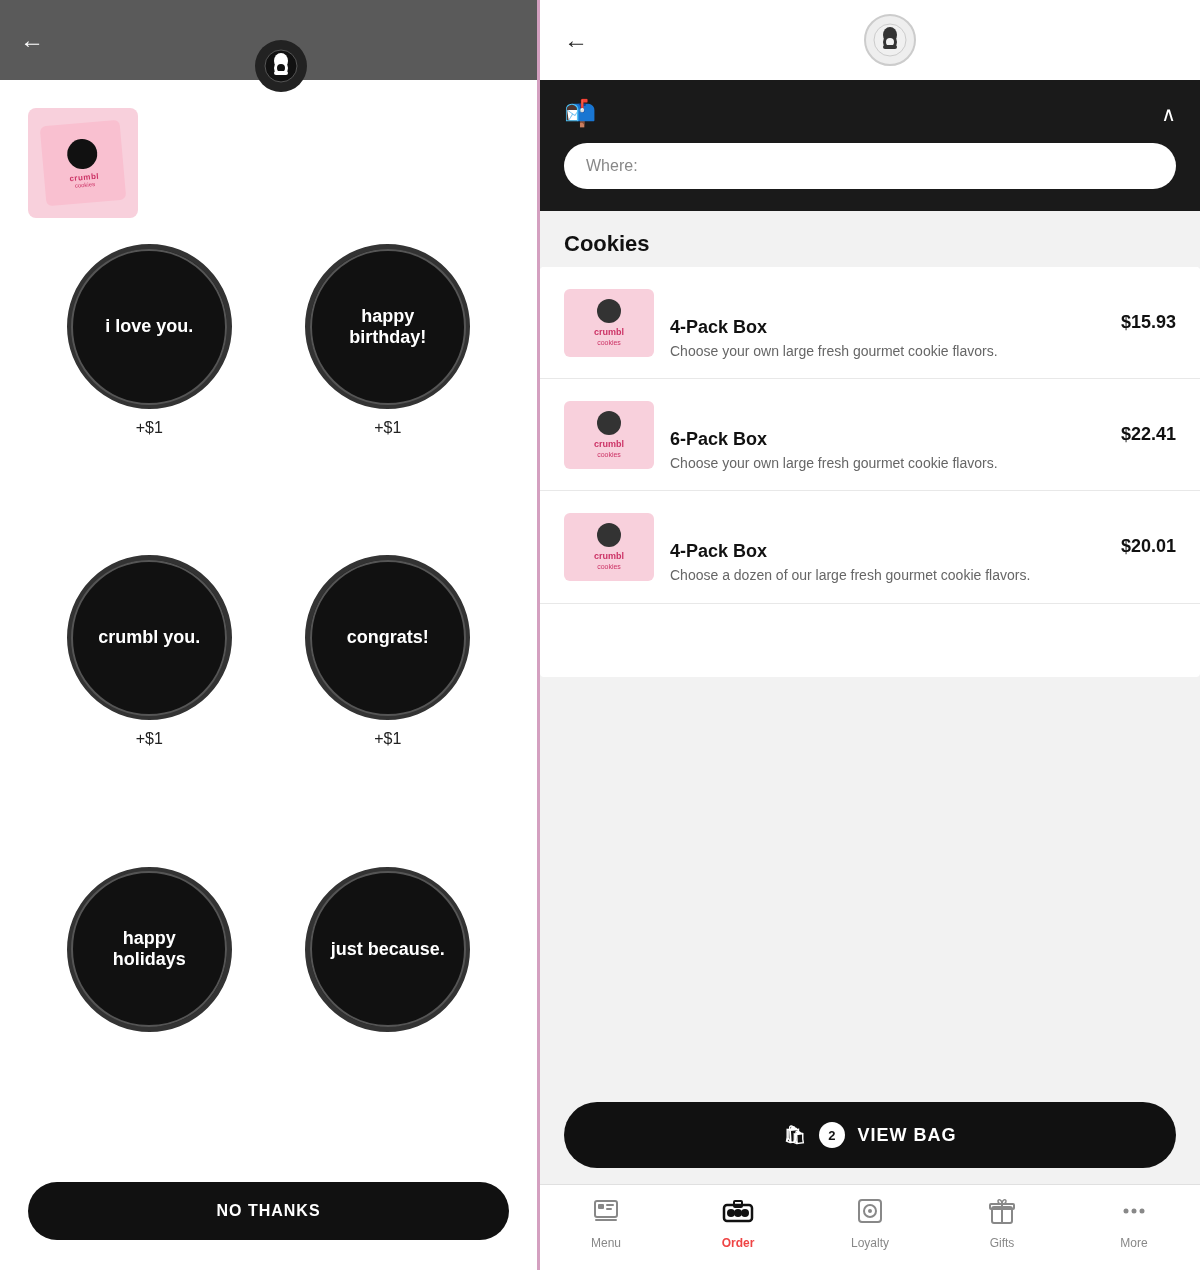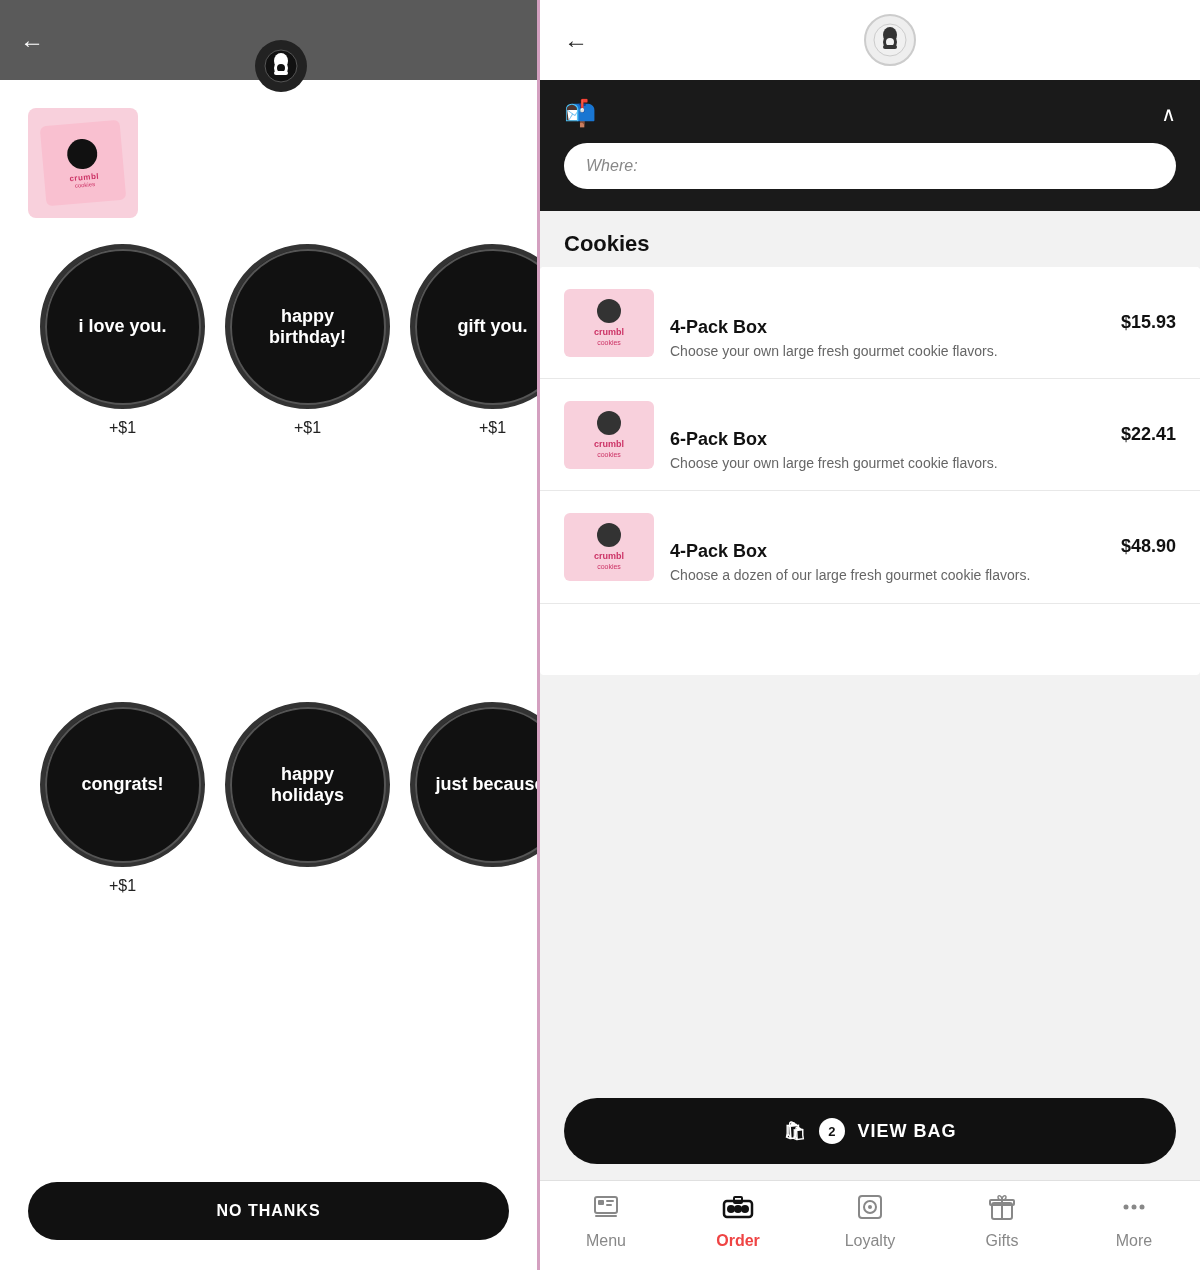--- a/index.html
+++ b/index.html
@@ -86,21 +86,21 @@
     }
 
     .gift-text p {
       font-size: 15px;
       color: #555;
       line-height: 1.4;
     }
 
     .options-grid {
       display: grid;
-      grid-template-columns: 1fr 1fr 1fr;
+      grid-template-columns: 1fr 1fr;
       gap: 8px 20px;
       padding: 10px 40px 20px 40px;
       flex: 1;
     }
 
     .option-item {
       display: flex;
       flex-direction: column;
       align-items: center;
       gap: 10px;
@@ -236,21 +236,20 @@
       font-size: 20px;
     }
 
     .where-input {
       background: white;
       border-radius: 30px;
       padding: 14px 22px;
       display: flex;
       align-items: flex-start;
       gap: 10px;
-      font-style: italic;
     }
 
     .where-label {
       font-size: 16px;
       color: #888;
       font-weight: 500;
     }
 
     .cookies-section {
       padding: 20px 24px 10px 24px;
@@ -373,21 +372,21 @@
     .nav-icon {
       font-size: 26px;
       color: #888;
     }
 
     .nav-icon.active {
       color: #111;
     }
 
     .nav-label {
-      font-size: 16px;
+      font-size: 12px;
       color: #888;
     }
 
     .nav-label.active {
       color: #ef4444;
       font-weight: 700;
     }
 
     
     .crumbl-box {
@@ -502,21 +501,21 @@
       <span class="option-price">+$1</span>
     </div>
     <div class="option-item">
       <div class="option-circle">
         <span>happy birthday!</span>
       </div>
       <span class="option-price">+$1</span>
     </div>
     <div class="option-item">
       <div class="option-circle">
-        <span>gift you.</span>
+        <span>crumbl you.</span>
       </div>
       <span class="option-price">+$1</span>
     </div>
     <div class="option-item">
       <div class="option-circle">
         <span>congrats!</span>
       </div>
       <span class="option-price">+$1</span>
     </div>
     <div class="option-item">
@@ -605,21 +604,21 @@
         <div class="cookie-logo-wrap">
           <div class="cookie-logo-circle"></div>
           <div class="brand">crumbl</div>
           <div class="sub">cookies</div>
         </div>
       </div>
       <div class="cookie-info">
         <div class="cookie-name">4-Pack Box</div>
         <div class="cookie-desc">Choose a dozen of our large fresh gourmet cookie flavors.</div>
       </div>
-      <div class="cookie-price">$48.90</div>
+      <div class="cookie-price">$20.01</div>
     </div>
   </div>
 
   <div class="empty-space"></div>
 
   <button class="view-bag-btn">
     <span>🛍</span>
     <span class="bag-badge">2</span>
     <span>VIEW BAG</span>
   </button>

